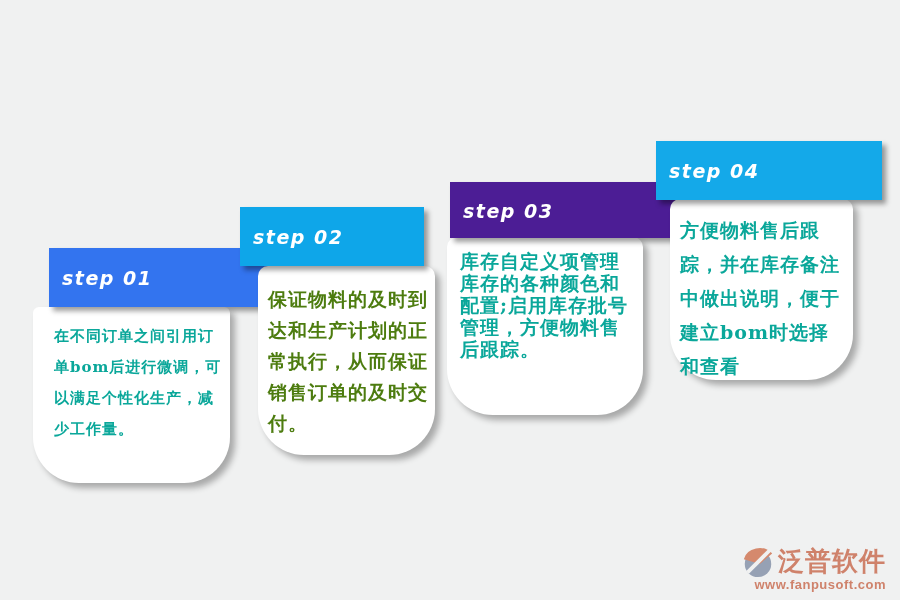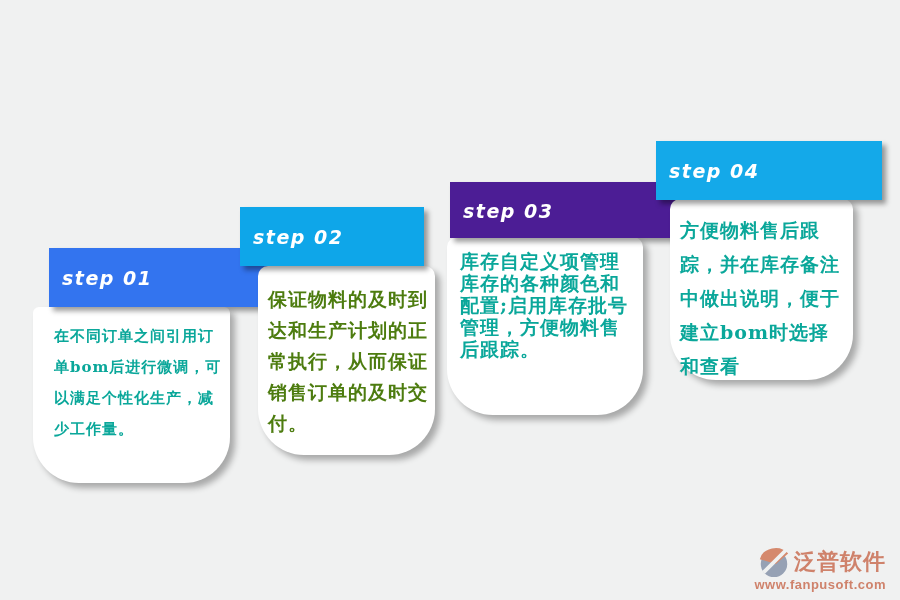--- a/index.html
+++ b/index.html
@@ -54,21 +54,21 @@
   .s4 .step-body{left:670px;top:199px;width:183px;height:181px;border-radius:10px 10px 46px 46px;z-index:40;}
   .s4 .step-text{padding:14px 6px 0 10px;font-size:19px;line-height:34px;}
 
   .logo{
     position:absolute;right:14px;bottom:8px;z-index:50;
     display:flex;flex-direction:column;align-items:flex-end;
   }
   .logo-row{display:flex;align-items:center;}
   .logo-icon{width:36px;height:34px;margin-right:2px;}
   .logo-name{
-    font-size:22px;font-weight:bold;letter-spacing:1px;
+    font-size:26px;font-weight:bold;letter-spacing:1px;
     font-family:"DejaVu Sans",sans-serif;
   }
   .logo-url{
     font-size:13px;font-weight:bold;letter-spacing:0.5px;margin-top:-2px;
     font-family:"Liberation Sans",sans-serif;
   }
 </style>
 </head>
 <body>
 

